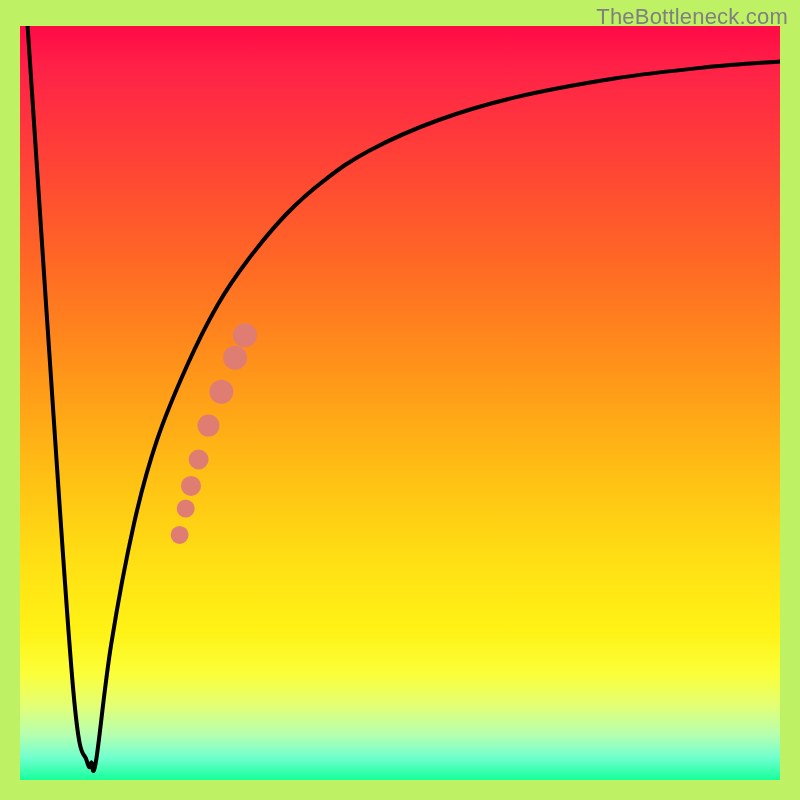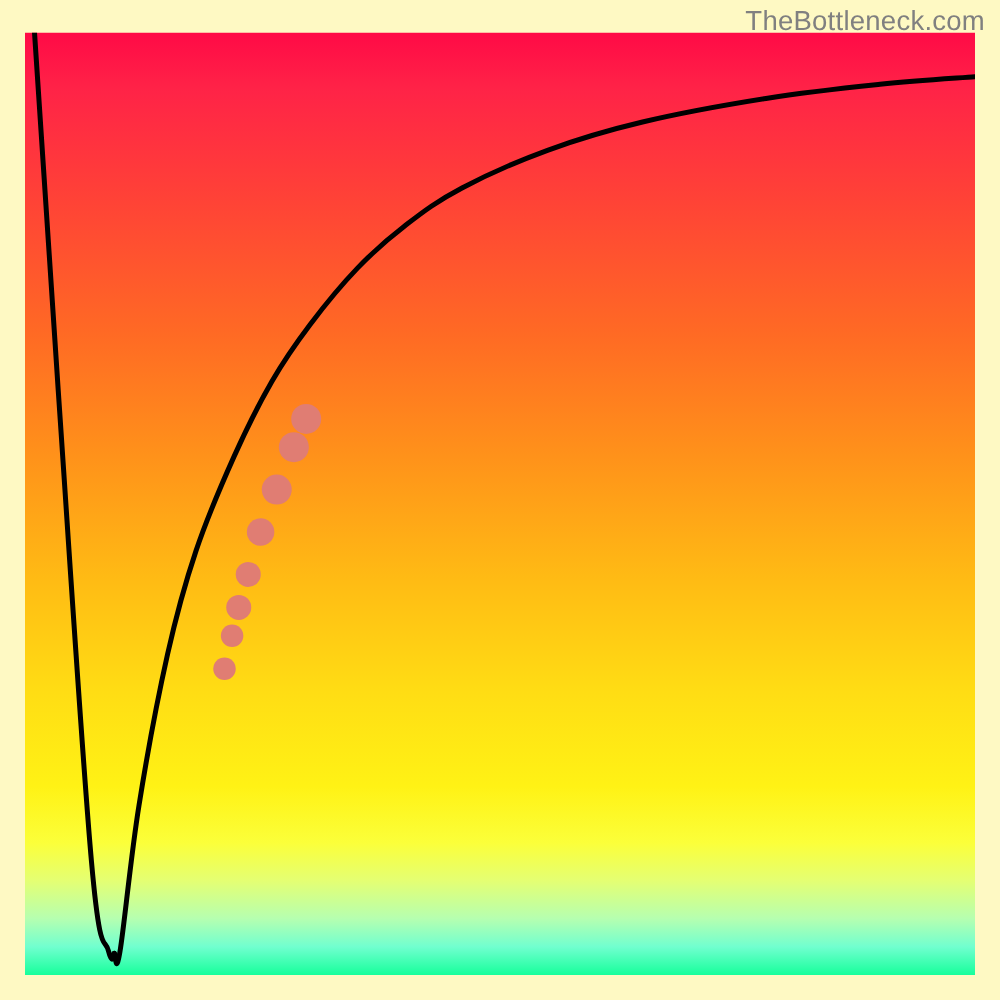--- a/index.html
+++ b/index.html
@@ -8,21 +8,21 @@
     width: 800px;
     height: 800px;
     overflow: hidden;
     background: #000;
     font-family: Arial, Helvetica, sans-serif;
   }
   .frame {
     position: relative;
     width: 800px;
     height: 800px;
-    background: #fef9c3;
+    background: #bef264;
   }
   .watermark {
     position: absolute;
     top: 4px;
     right: 12px;
     color: #808080;
     font-size: 22px;
     font-weight: 500;
     letter-spacing: 0.2px;
     z-index: 10;

